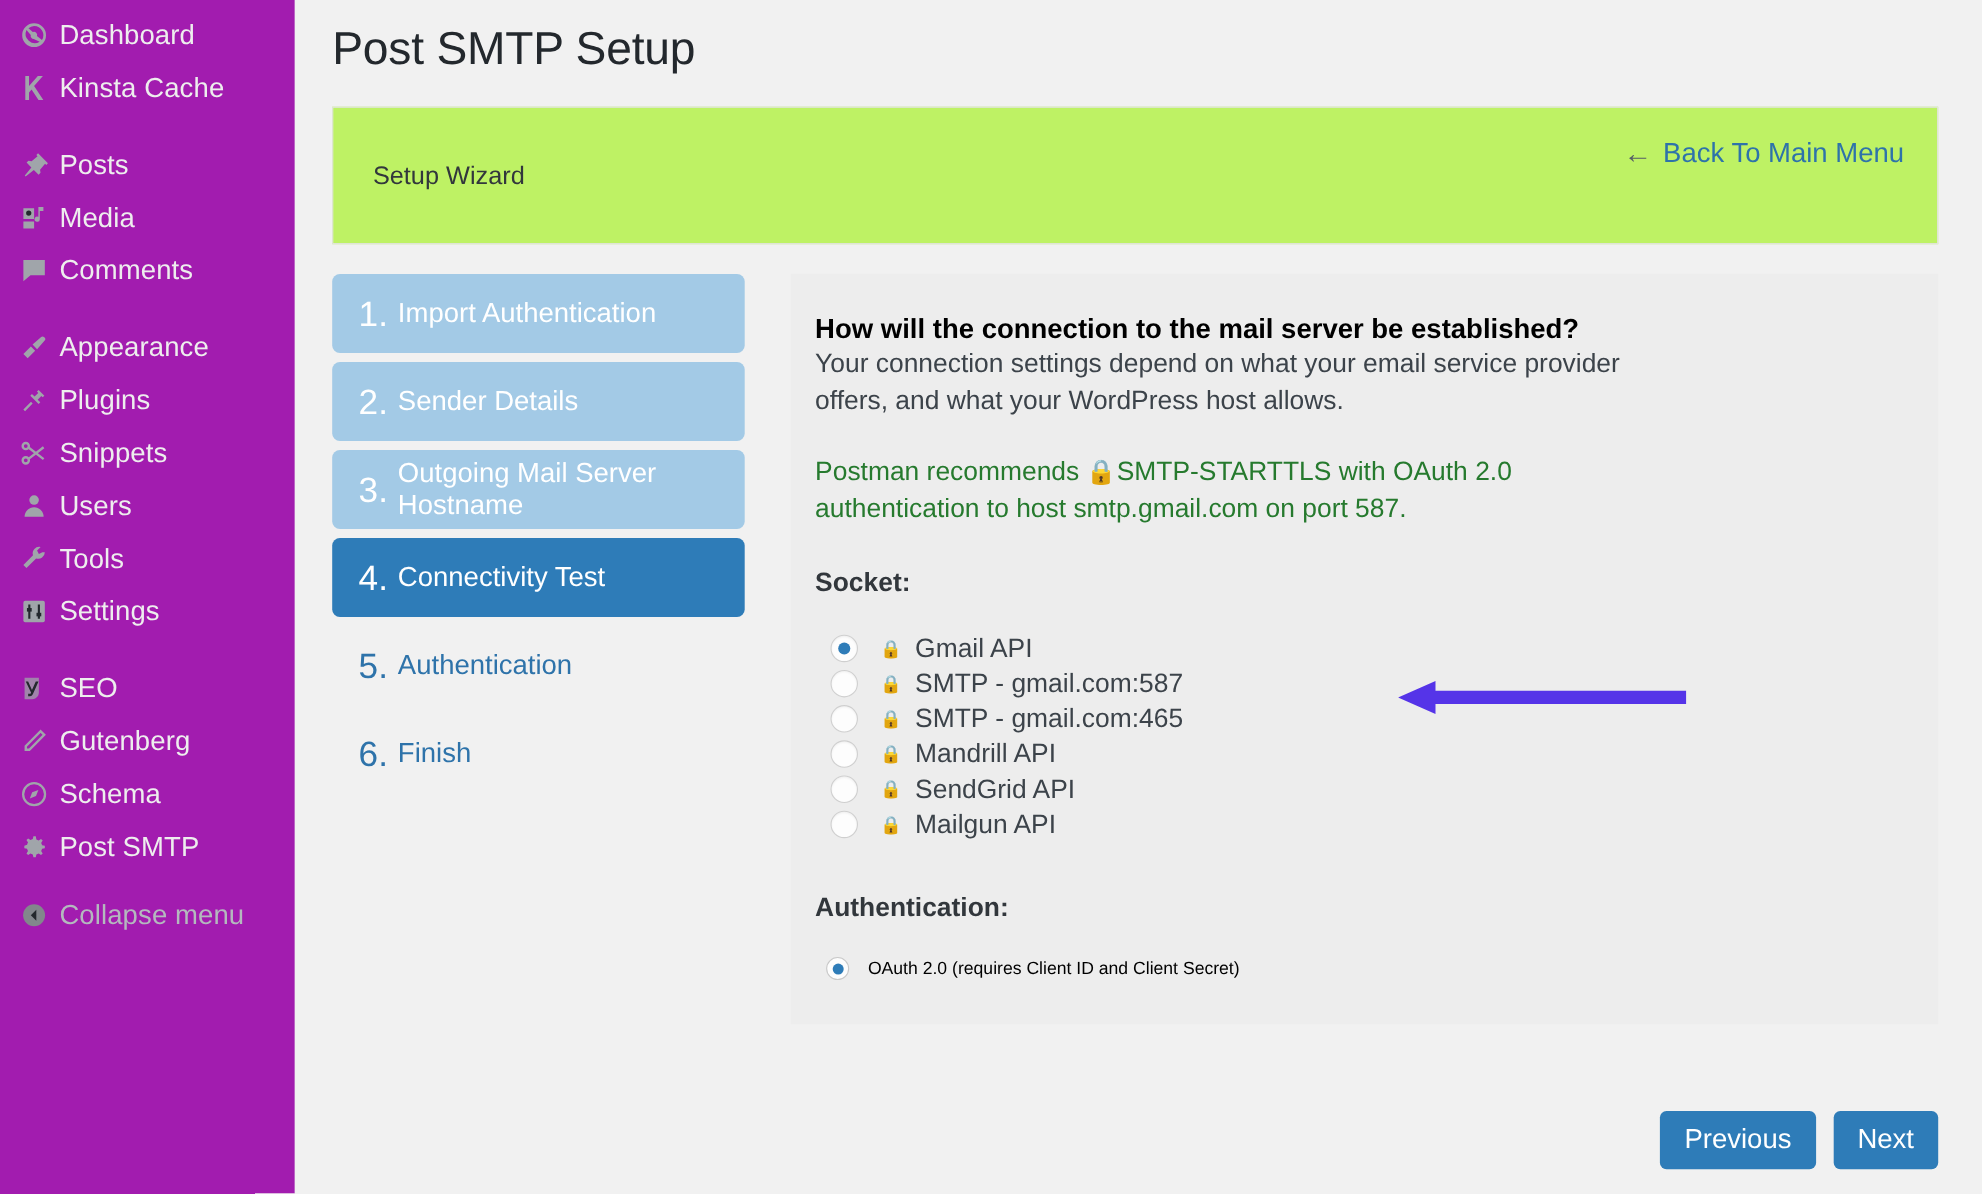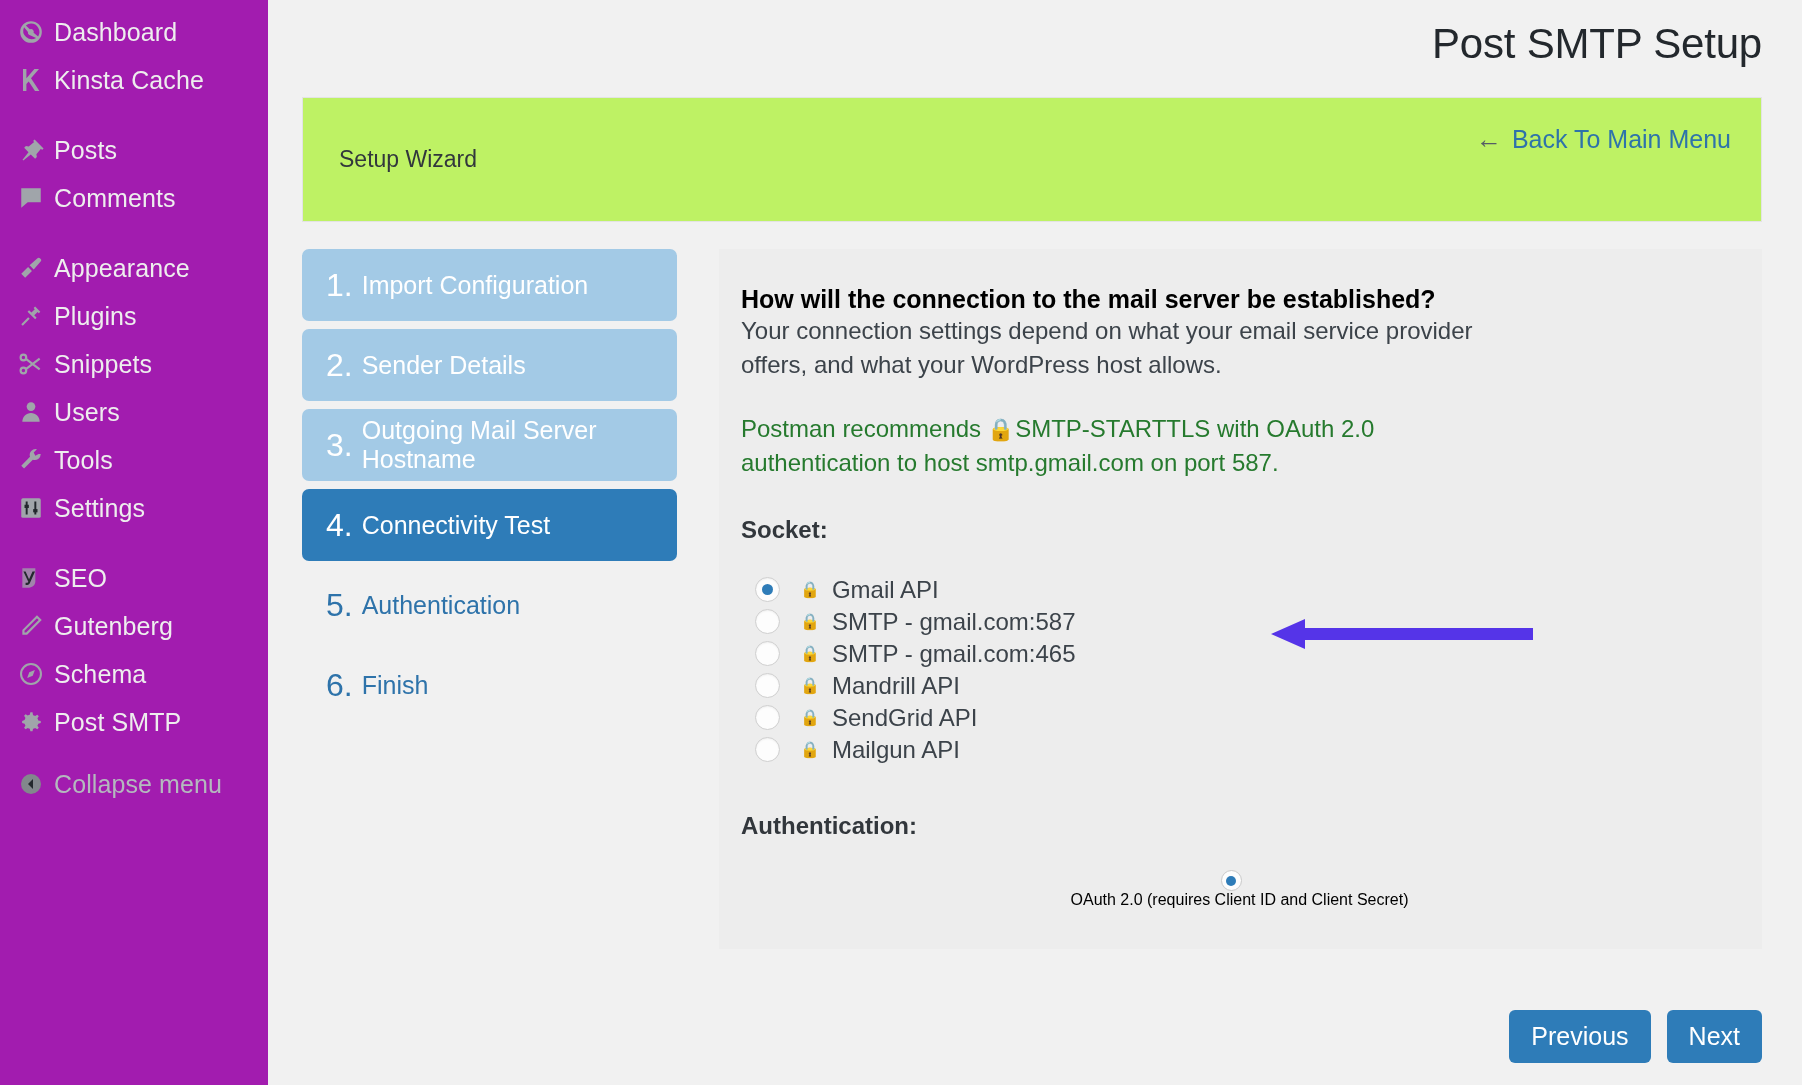--- a/index.html
+++ b/index.html
@@ -45,21 +45,20 @@
     position: relative;
     overflow: hidden;
   }
   .page-title {
     font-size: 42px;
     font-weight: 400;
     color: #23282d;
     padding-top: 20px;
     padding-left: 0px;
     letter-spacing: -.2px;
-    text-align: right;
   }
 
   .card {
     margin-top: 29px;
     background: #bef264;
     border: 1px solid #e3e3e3;
     height: 125px;
     position: relative;
   }
   .card-title {
@@ -165,21 +164,21 @@
   .radio-big.checked::after {
     content: "";
     width: 11px; height: 11px;
     border-radius: 50%;
     background: #2e7cb8;
   }
   .opt .lock { margin-right: 12px; display: flex; align-items: center; }
   .opt .txt { font-size: 24px; color: #3c434a; }
 
   .auth-label { margin-top: 47px; }
-  .opt-auth { margin-left: 10px; display: flex; align-items: center; flex-direction: column; }
+  .opt-auth { margin-left: 10px; display: flex; align-items: center; }
   .radio-sm {
     width: 21px; height: 21px; min-width: 21px;
     border-radius: 50%;
     background: #fdfdfd;
     border: 1px solid #c9c9c9;
     display: flex; align-items: center; justify-content: center;
     margin-right: 17px;
   }
   .radio-sm.checked::after {
     content: "";
@@ -243,20 +242,31 @@
 
     <div class="menu-item">
       <span class="ico">
         <svg width="26" height="26" viewBox="0 0 24 24" fill="currentColor">
             <path d="M15.3 2.2l-1.4 1.4 1 1-5 4.2-2.6-.4-1.6 1.6 4 4-5.5 6.9.7.7 6.9-5.5 4 4 1.6-1.6-.4-2.6 4.2-5 1 1 1.4-1.4z"></path>
           </svg>
       </span>
       <span>Posts</span>
     </div>
 
+    <div class="menu-item">
+      <span class="ico">
+        <svg width="26" height="26" viewBox="0 0 24 24" fill="currentColor">
+            <path d="M3 4h9v9H3z"></path>
+            <circle cx="7.5" cy="8" r="2.2" fill="#23282d"></circle>
+            <path d="M14 3h1.6v8.2a2.2 2.2 0 10 1.2 2v-7h3V3z"></path>
+            <path d="M3 15h9v6H3z"></path>
+          </svg>
+      </span>
+      <span>Media</span>
+    </div>
 
 
     <div class="menu-item">
       <span class="ico">
         <svg width="26" height="26" viewBox="0 0 24 24" fill="currentColor">
             <path d="M3 3h18v13H9l-6 5z"></path>
           </svg>
       </span>
       <span>Comments</span>
     </div>
@@ -385,21 +395,21 @@
         <span>Back To Main Menu</span>
       </a>
     </section>
 
     <div class="wizard">
 
       <div class="steps">
 
         <div class="step">
           <span class="num">1.</span>
-          <span>Import Configuration</span>
+          <span>Import Authentication</span>
         </div>
 
         <div class="step">
           <span class="num">2.</span>
           <span>Sender Details</span>
         </div>
 
         <div class="step">
           <span class="num">3.</span>
           <span>Outgoing Mail Server Hostname</span>

